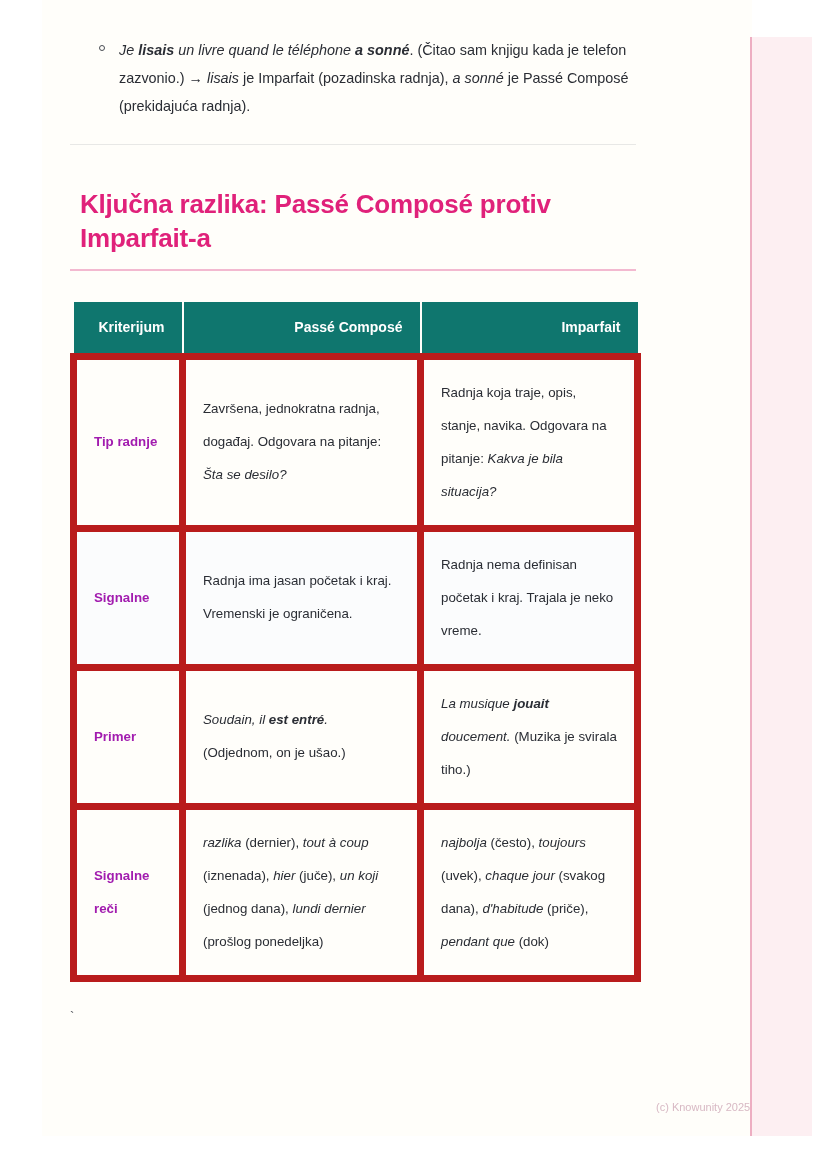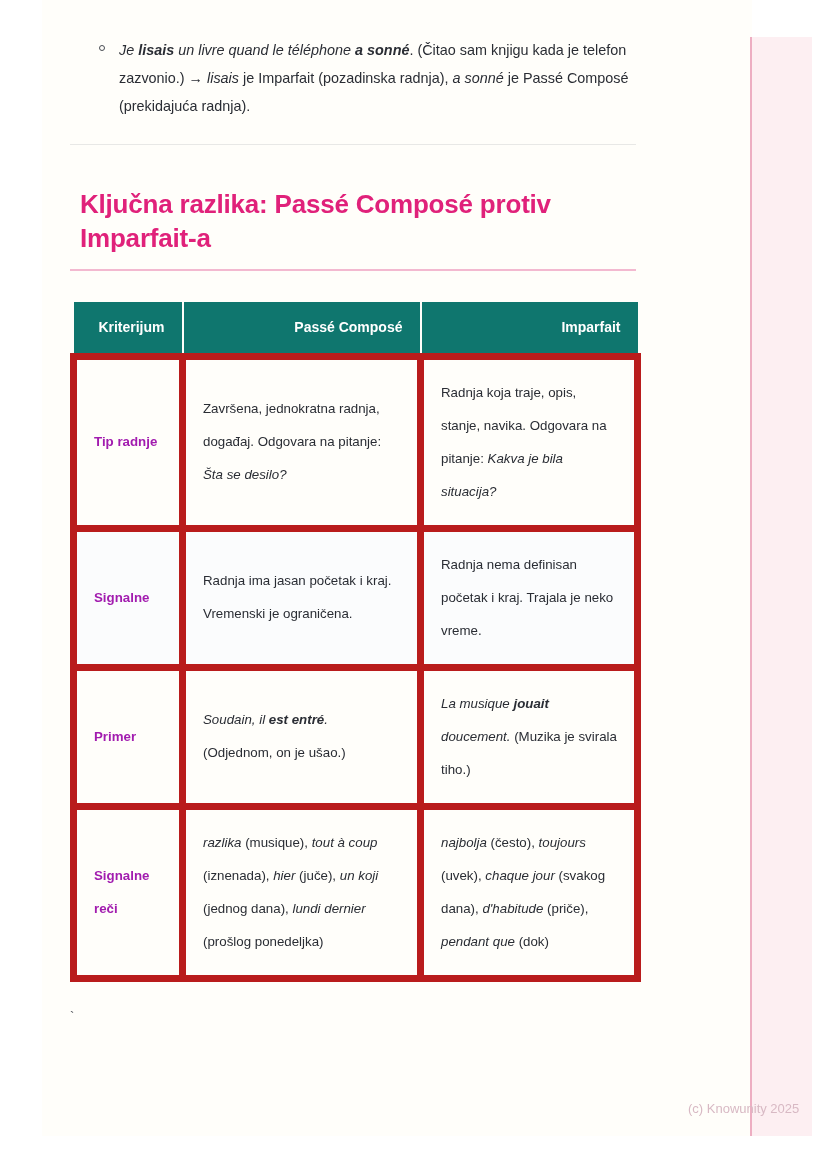--- a/index.html
+++ b/index.html
@@ -159,23 +159,23 @@
     left: 70px;
     top: 1010px;
     font-size: 13px;
     color: #55585f;
     line-height: 14px;
   }
 
   
   .footer-copyright {
     position: absolute;
-    left: 688px;
+    left: 656px;
     top: 1101px;
-    font-size: 13px;
+    font-size: 11px;
     color: #d8b9c4;
     white-space: nowrap;
   }
 </style>
 </head>
 <body>
 
 <div class="page-sheet"></div>
 <div class="pink-stripe-edge"></div>
 <div class="pink-stripe"></div>
@@ -225,21 +225,21 @@
 
 
         <tr>
           <td class="crit">Primer</td>
           <td><i>Soudain, il </i><span class="bi">est entré</span><i>.</i><span> (Odjednom, on je ušao.)</span></td>
           <td><i>La musique </i><span class="bi">jouait</span><i> doucement.</i><span> (Muzika je svirala tiho.)</span></td>
         </tr>
 
         <tr>
           <td class="crit">Signalne reči</td>
-          <td><i>razlika</i><span> (musique), </span><i>tout à coup</i><span> (iznenada), </span><i>hier</i><span> (juče), </span><i>un koji</i><span> (jednog dana), </span><i>lundi dernier</i><span> (prošlog ponedeljka)</span></td>
+          <td><i>razlika</i><span> (dernier), </span><i>tout à coup</i><span> (iznenada), </span><i>hier</i><span> (juče), </span><i>un koji</i><span> (jednog dana), </span><i>lundi dernier</i><span> (prošlog ponedeljka)</span></td>
           <td><i>najbolja</i><span> (često), </span><i>toujours</i><span> (uvek), </span><i>chaque jour</i><span> (svakog dana), </span><i>d'habitude</i><span> (priče), </span><i>pendant que</i><span> (dok)</span></td>
         </tr>
 
       </tbody>
     </table>
   </div>
 
 </div>
 
 <div class="stray-tick">`</div>

